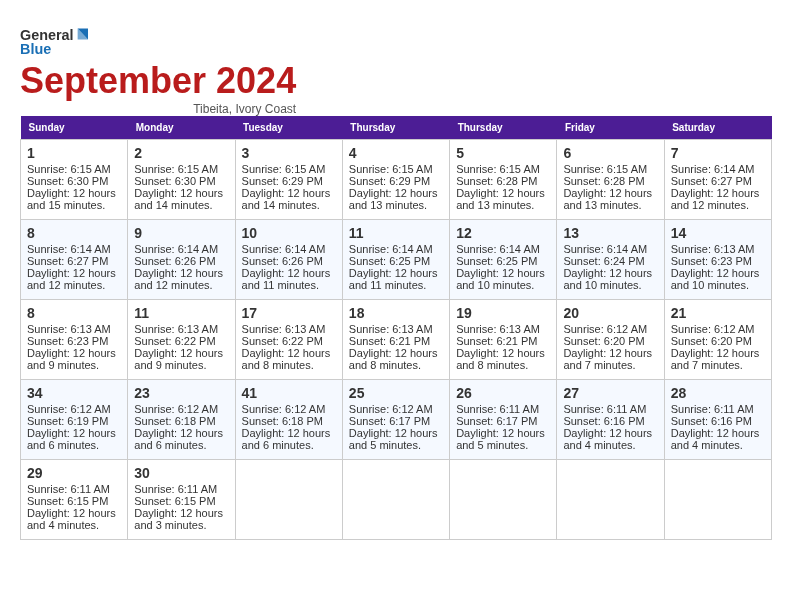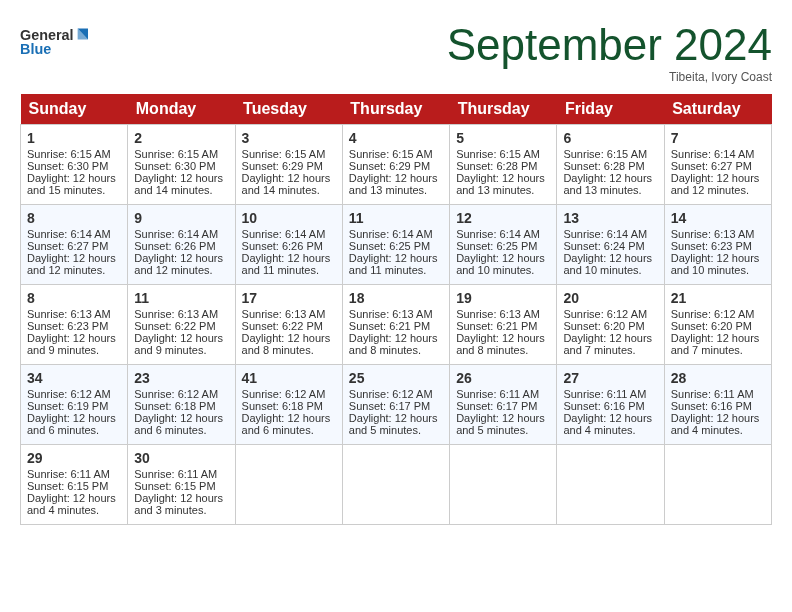--- a/index.html
+++ b/index.html
@@ -7,49 +7,49 @@
       font-family: Arial, sans-serif;
       background: #fff;
       width: 792px;
       min-height: 612px;
       padding: 20px;
     }
     .header {
       display: flex;
       justify-content: space-between;
       align-items: flex-start;
-      margin-bottom: 10px;
+      flex-direction: column;
     }
     .logo {
       display: flex;
       flex-direction: column;
       align-items: flex-start;
     }
     .logo-svg { width: 80px; height: 40px; }
     .title-section { text-align: right; }
     .month-title {
-      font-size: 44px;
-      font-weight: normal;
-      color: #14532d;
+      font-size: 36px;
+      font-weight: bold;
+      color: #b91c1c;
     }
     .location {
       font-size: 12px;
       color: #555;
     }
     table {
       width: 100%;
       border-collapse: collapse;
       table-layout: fixed;
     }
     th {
-      background-color: #b91c1c;
+      background-color: #4c1d95;
       color: white;
       text-align: left;
       padding: 6px 8px;
-      font-size: 16px;
+      font-size: 10px;
       font-weight: bold;
     }
     td {
       border: 1px solid #ccc;
       vertical-align: top;
       padding: 5px 6px;
       font-size: 11px;
       color: #333;
       height: 80px;
     }

